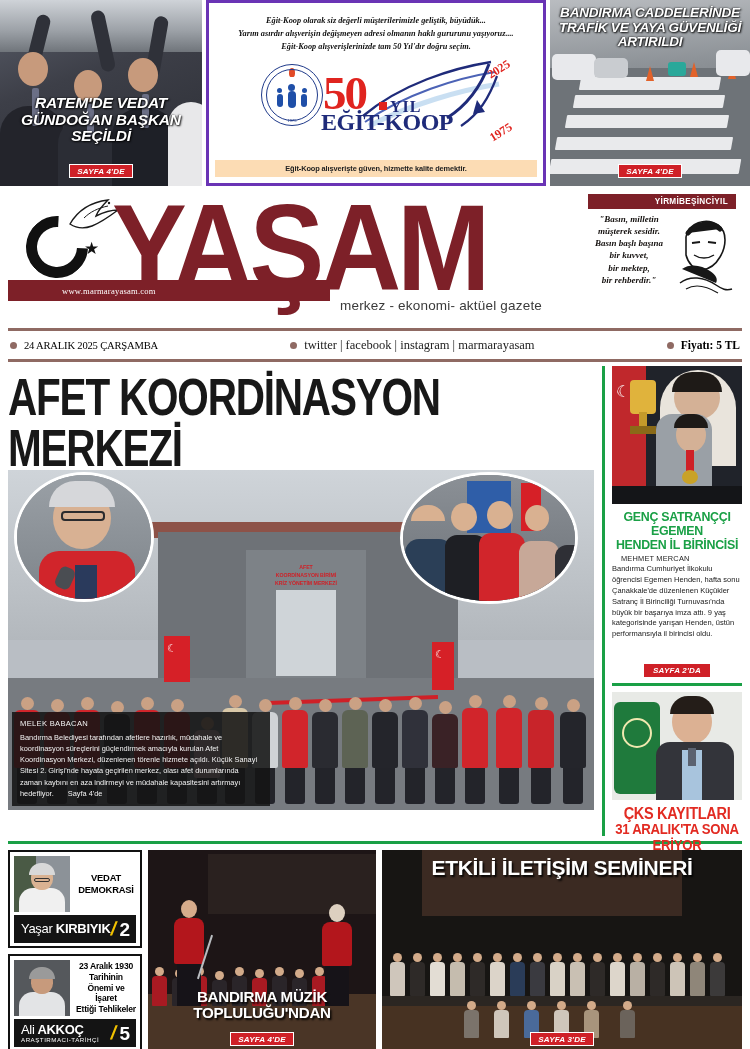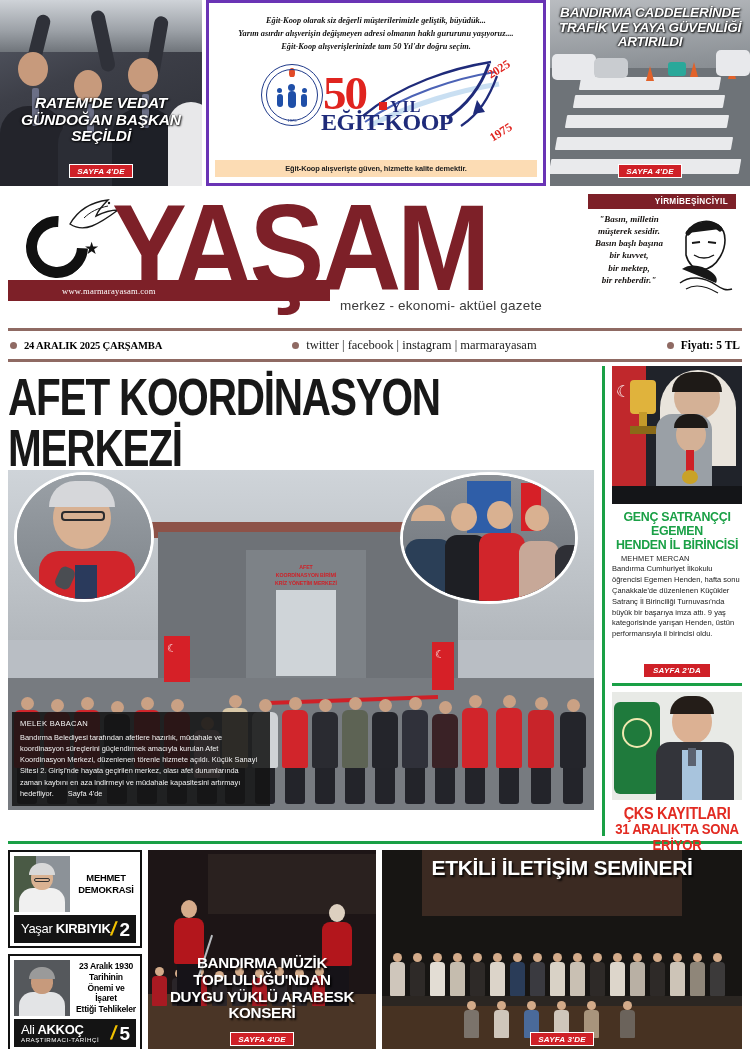--- a/index.html
+++ b/index.html
@@ -149,21 +149,21 @@
   .ataturk { width: 64px; position:relative; }
 
   .rule-thick { height: 3px; background:#8f6a63; margin: 2px 8px 0 8px; }
 
   
   .infobar {
     display:flex; align-items:center; height: 28px; padding: 0 10px;
     font-family:"Liberation Serif", serif;
   }
   .bullet { width: 7px; height: 7px; border-radius:50%; background:#8f6a63; display:inline-block; margin-right:7px; flex:none; }
-  .info-date { font-size: 10.6px; font-weight:700; letter-spacing:-.2px; }
+  .info-date { font-size: 10.6px; font-weight:400; letter-spacing:-.2px; }
   .info-social { flex:1; text-align:center; font-size: 12.5px; color:#222; display:flex; align-items:center; justify-content:center; }
   .info-price { font-size: 11.5px; font-weight:700; display:flex; align-items:center; }
   .rule-thick2 { height: 3px; background:#8f6a63; margin: 0 8px 4px 8px; }
 
   
   .body-grid { display:flex; padding: 0 8px; gap: 0; height: 470px; }
   .col-main { width: 586px; position:relative; }
   .col-side { width: 140px; margin-left: 8px; position:relative;
               border-left: 3px solid #1aa046; padding-left: 7px; }
 
@@ -645,21 +645,21 @@
         <div class="writer-top">
           <div class="writer-photo">
             <div style="position:absolute;inset:0;background:#8c9298;"></div>
             <div style="position:absolute;left:0;top:0;width:22px;height:56px;background:#4a5a45;"></div>
             <div class="wp-body"></div>
             <div class="wp-head"></div>
             <div class="wp-hair"></div>
             <div style="position:absolute;left:20px;top:22px;width:16px;height:4px;border:1px solid #333;border-radius:2px;"></div>
           </div>
           <div class="writer-topic">
-            <div>MEHMET</div>
+            <div>VEDAT</div>
             <div>DEMOKRASİ</div>
           </div>
         </div>
         <div class="writer-name">
           <span class="wn-text">
             <span class="first">Yaşar</span>
             <span>KIRBIYIK</span>
           </span>
           <span class="wn-num">
             <span class="wn-slash">/</span>
@@ -744,21 +744,20 @@
         <div style="width:24px;height:42px;background:#161318;margin:0 auto;"></div>
       </div>
       <div class="mic" style="left:56px; bottom:72px; height:46px; transform:rotate(18deg);"></div>
       <div class="singer" style="right:24px; bottom:46px;">
         <div class="hd" style="background:#ddd0c0;"></div>
         <div class="bd" style="height:44px;background:#b3161c;"></div>
         <div style="width:24px;height:40px;background:#161318;margin:0 auto;"></div>
       </div>
       <div class="bot-title">
         <div>BANDIRMA MÜZİK TOPLULUĞU'NDAN</div>
-        <div>DUYGU YÜKLÜ ARABESK KONSERİ</div>
       </div>
       <div class="bot-sayfa">
         <span class="sayfa">SAYFA 4'DE</span>
       </div>
     </div>
 
     <div class="col-seminar">
       <div style="position:absolute;left:40px;top:0;width:260px;height:66px;background:#3b2a22;"></div>
       <div class="stage2" style="background:#473222;"></div>
       <div style="position:absolute;left:0;right:0;bottom:46px;height:10px;background:#2b2622;"></div>

